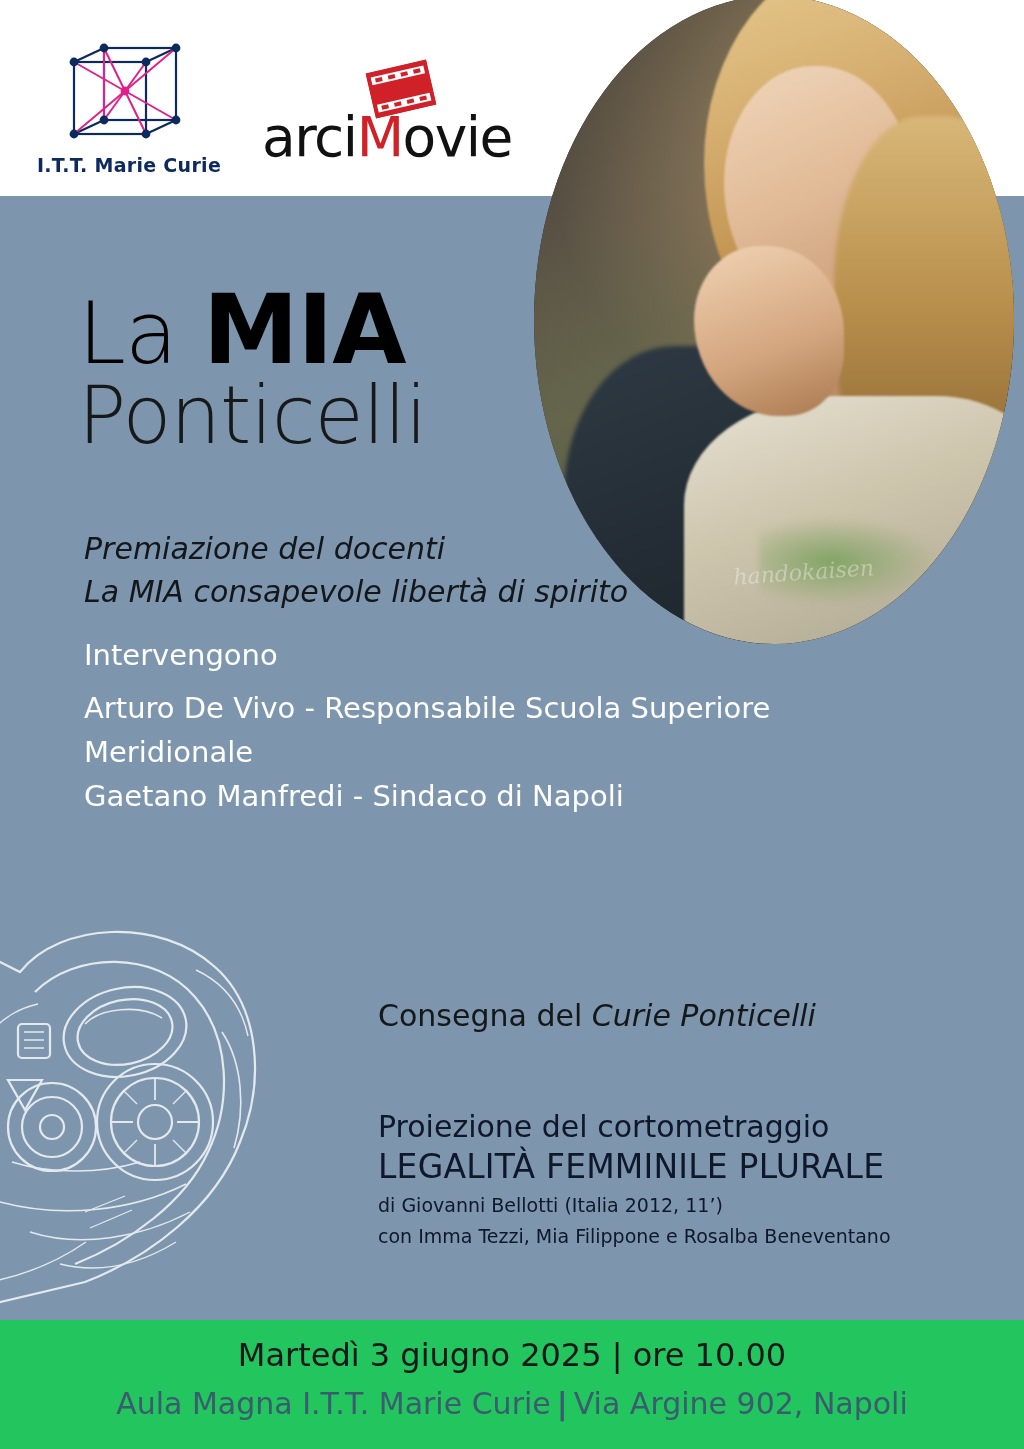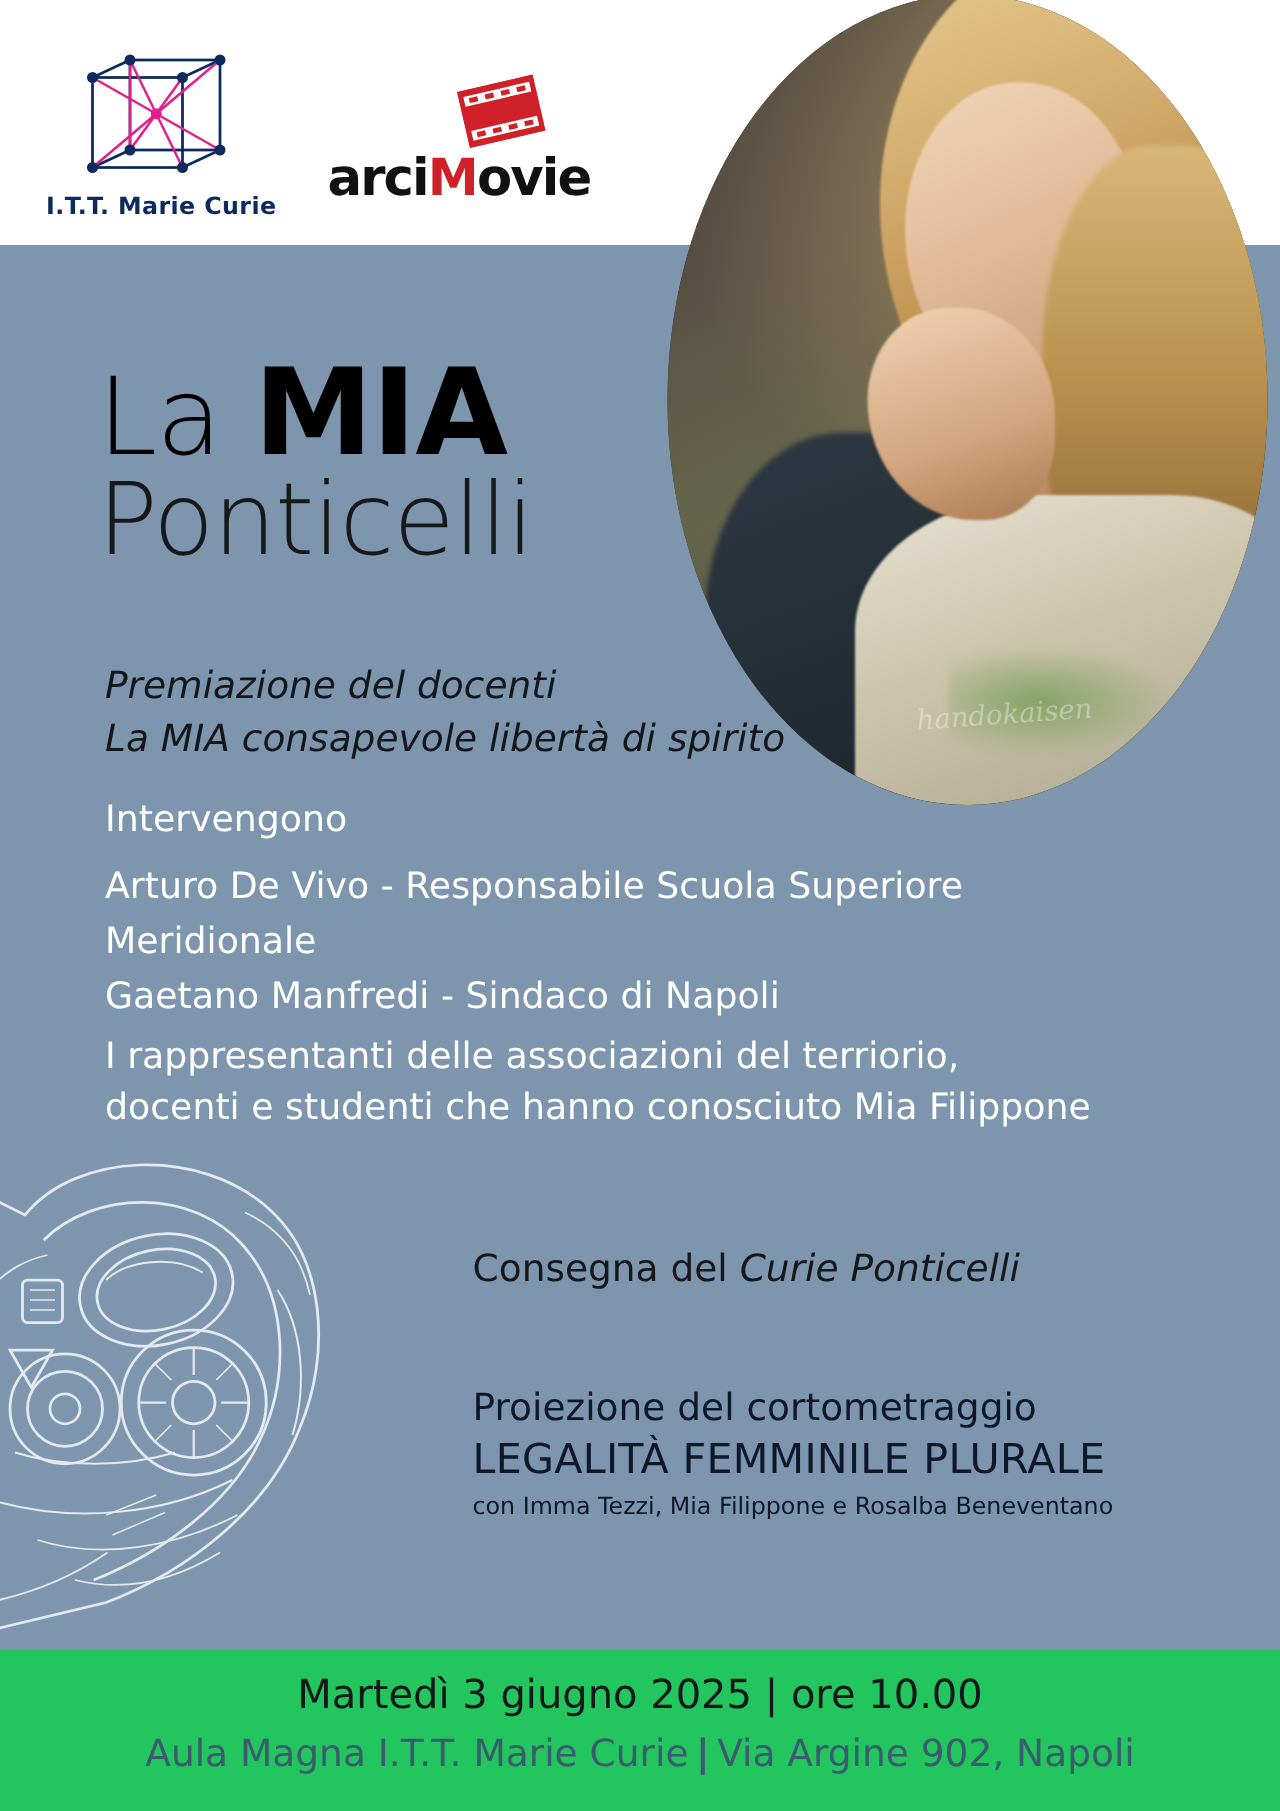--- a/index.html
+++ b/index.html
@@ -59,24 +59,24 @@
   .logo-arcimovie {
     position: absolute;
     left: 262px;
     top: 110px;
     width: 240px;
     height: 60px;
   }
   .arci-text {
     position: absolute;
     left: 0;
-    top: 12px;
-    font-family: "DejaVu Sans", sans-serif;
-    font-weight: bold;
-    font-size: 41px;
+    top: 0;
+    font-family: "DejaVu Sans", sans-serif;
+    font-weight: normal;
+    font-size: 55px;
     letter-spacing: -1.5px;
     color: #111111;
     line-height: 1;
   }
   .arci-text .m-red {
     color: #cf2127;
   }
   .film-strip {
     position: absolute;
     left: 108px;
@@ -438,24 +438,20 @@
 
   <div class="subtitle">
     <div>Premiazione del docenti</div>
     <div>La MIA consapevole libertà di spirito</div>
   </div>
 
   <div class="speakers">
     <div class="speakers-head">Intervengono</div>
     <div class="speaker">Arturo De Vivo - Responsabile Scuola Superiore Meridionale</div>
     <div class="speaker">Gaetano Manfredi - Sindaco di Napoli</div>
-    <div class="speaker-multiline">
-      <div>I rappresentanti delle associazioni del terriorio,</div>
-      <div>docenti e studenti che hanno conosciuto Mia Filippone</div>
-    </div>
   </div>
 
   <svg class="astronaut" viewBox="0 0 370 400">
     <g fill="none" stroke="#e9eef2" stroke-width="2.2" opacity="0.95">
       <path d="M30,60 C70,10 170,5 225,55 C270,95 275,170 250,230 C225,295 160,345 95,370 L-10,395 L-10,40 Z"></path>
       <path d="M45,80 C85,40 165,38 205,85 C240,125 242,190 218,240 C195,290 140,330 85,352"></path>
       <ellipse cx="135" cy="120" rx="62" ry="44" transform="rotate(-12 135 120)"></ellipse>
       <ellipse cx="135" cy="120" rx="48" ry="32" transform="rotate(-12 135 120)"></ellipse>
       <path d="M95,112 C110,96 150,92 172,106" stroke-width="1.6"></path>
       <circle cx="165" cy="210" r="58"></circle>
@@ -481,20 +477,21 @@
     </g>
   </svg>
 
   <div class="award-block">
     <span>Consegna del </span><em>Curie Ponticelli</em>
   </div>
 
   <div class="screening">
     <div class="screening-l1">Proiezione del cortometraggio</div>
     <div class="screening-l2">LEGALITÀ FEMMINILE PLURALE</div>
+    <div class="screening-credits">di Giovanni Bellotti (Italia 2012, 11’)</div>
     <div class="screening-credits">con Imma Tezzi, Mia Filippone e Rosalba Beneventano</div>
   </div>
 
   <div class="bottom-bar">
     <div class="bottom-date">Martedì 3 giugno 2025 | ore 10.00</div>
     <div class="bottom-place">
       <span>Aula Magna I.T.T. Marie Curie</span><span class="sep">|</span><span>Via Argine 902, Napoli</span>
     </div>
   </div>
 

